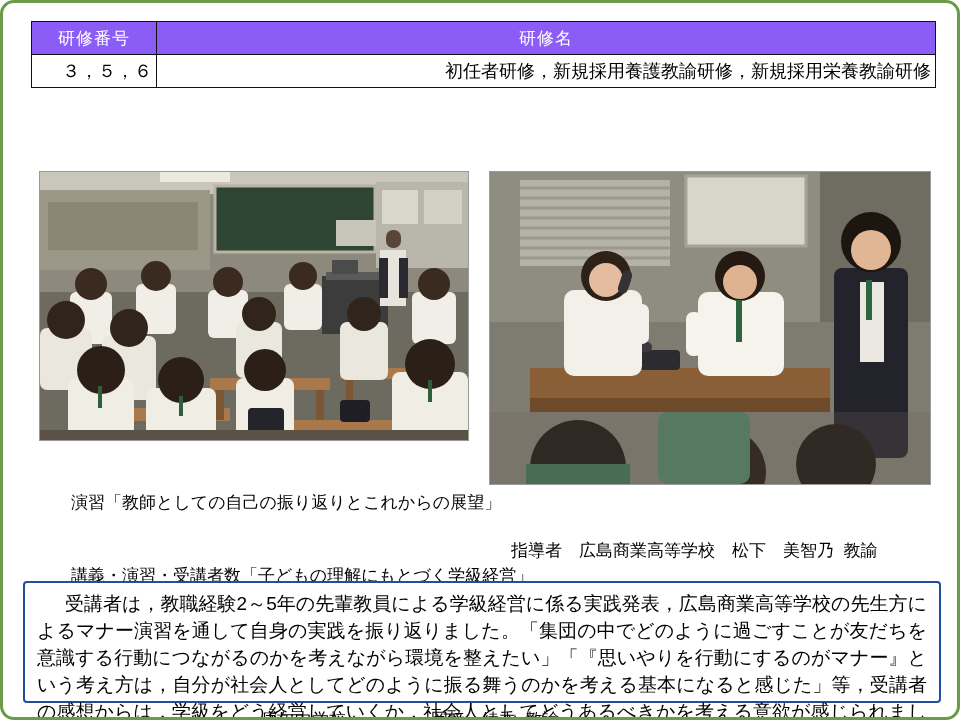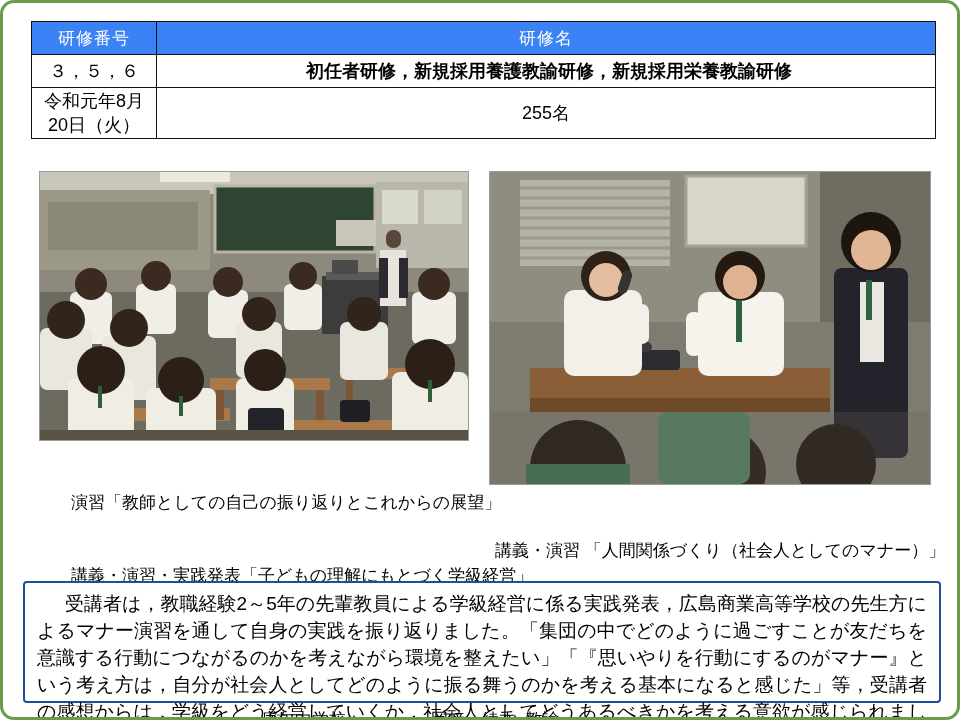--- a/index.html
+++ b/index.html
@@ -35,33 +35,33 @@
   #info-table td {
     border: 1px solid #111111;
     text-align: center;
     vertical-align: middle;
     font-size: 18px;
     height: 30px;
     padding: 1px 4px;
     color: #000000;
   }
   #info-table td.hdr {
-    background: #3b82f6;
+    background: #8b5cf6;
     color: #ffffff;
     font-size: 17px;
     letter-spacing: 1px;
   }
   #info-table td.val {
     background: #ffffff;
     font-size: 18px;
+    text-align: right;
   }
   #info-table td.val.wide {
-    text-align: center;
+    text-align: right;
     padding-left: 10px;
-    font-weight: bold;
   }
   
   .photo {
     position: absolute;
     border: 1px solid #9a9a9a;
     overflow: hidden;
     background: #4a4a46;
   }
   #photo-left {
     left: 36px;
@@ -131,24 +131,20 @@
     </colgroup>
     <tbody>
       <tr>
         <td class="hdr">研修番号</td>
         <td class="hdr">研修名</td>
       </tr>
       <tr>
         <td class="val">３，５，６</td>
         <td class="val wide">初任者研修，新規採用養護教諭研修，新規採用栄養教諭研修</td>
       </tr>
-      <tr>
-        <td class="val">令和元年8月20日（火）</td>
-        <td class="val">255名</td>
-      </tr>
     </tbody>
   </table>
 
   <div class="photo" id="photo-left">
     <svg width="428" height="268" viewBox="0 0 428 268">
 
       <rect x="0" y="0" width="428" height="268" fill="#6d6a60"></rect>
       <rect x="0" y="0" width="428" height="120" fill="#8d8a7d"></rect>
 
       <rect x="0" y="0" width="428" height="22" fill="#c9c6ba"></rect>
@@ -305,29 +301,28 @@
         <circle cx="346" cy="292" r="40" fill="#1e1611"></circle>
         <rect x="168" y="240" width="92" height="72" rx="10" fill="#4f8162"></rect>
       </g>
 
       <rect x="0" y="240" width="440" height="72" fill="#6b635a" opacity="0.25"></rect>
     </svg>
   </div>
 
   <div class="caption" id="caption-left">
     <span class="line">演習「教師としての自己の振り返りとこれからの展望」</span>
-    <span class="line">講義・演習・実践発表「子どもの理解にもとづく学級経営」</span>
+    <span class="line">講義・演習・受講者数「子どもの理解にもとづく学級経営」</span>
     <span class="line ind1">指導者  仁保小学校　　　　　上原　百絵  教諭</span>
     <span class="line ind3">庚午中学校　　　　　岡﨑　綾香  教諭</span>
     
     
   </div>
 
   <div class="caption" id="caption-right">
-    <span class="line">講義・演習 「人間関係づくり（社会人としてのマナー）」</span>
     <span class="line ind2">指導者　広島商業高等学校　松下　美智乃  教諭</span>
     <span class="line" style="padding-left:218px">山西　祐一  教諭</span>
   </div>
 
   <div id="summary-box">
     <div id="summary-text">受講者は，教職経験2～5年の先輩教員による学級経営に係る実践発表，広島商業高等学校の先生方によるマナー演習を通して自身の実践を振り返りました。「集団の中でどのように過ごすことが友だちを意識する行動につながるのかを考えながら環境を整えたい」「『思いやりを行動にするのがマナー』という考え方は，自分が社会人としてどのように振る舞うのかを考える基本になると感じた」等，受講者の感想からは，学級をどう経営していくか，社会人としてどうあるべきかを考える意欲が感じられました。</div>
   </div>
 
 </div>
 

